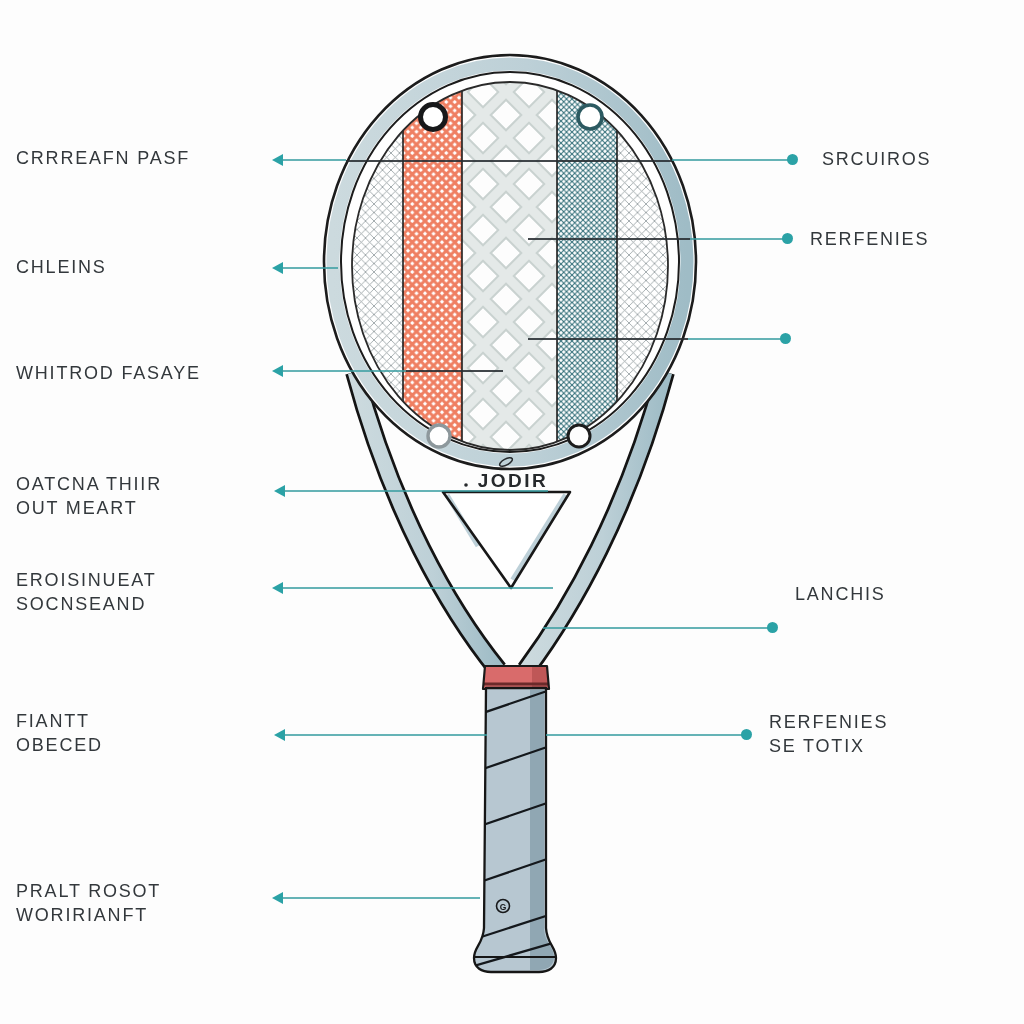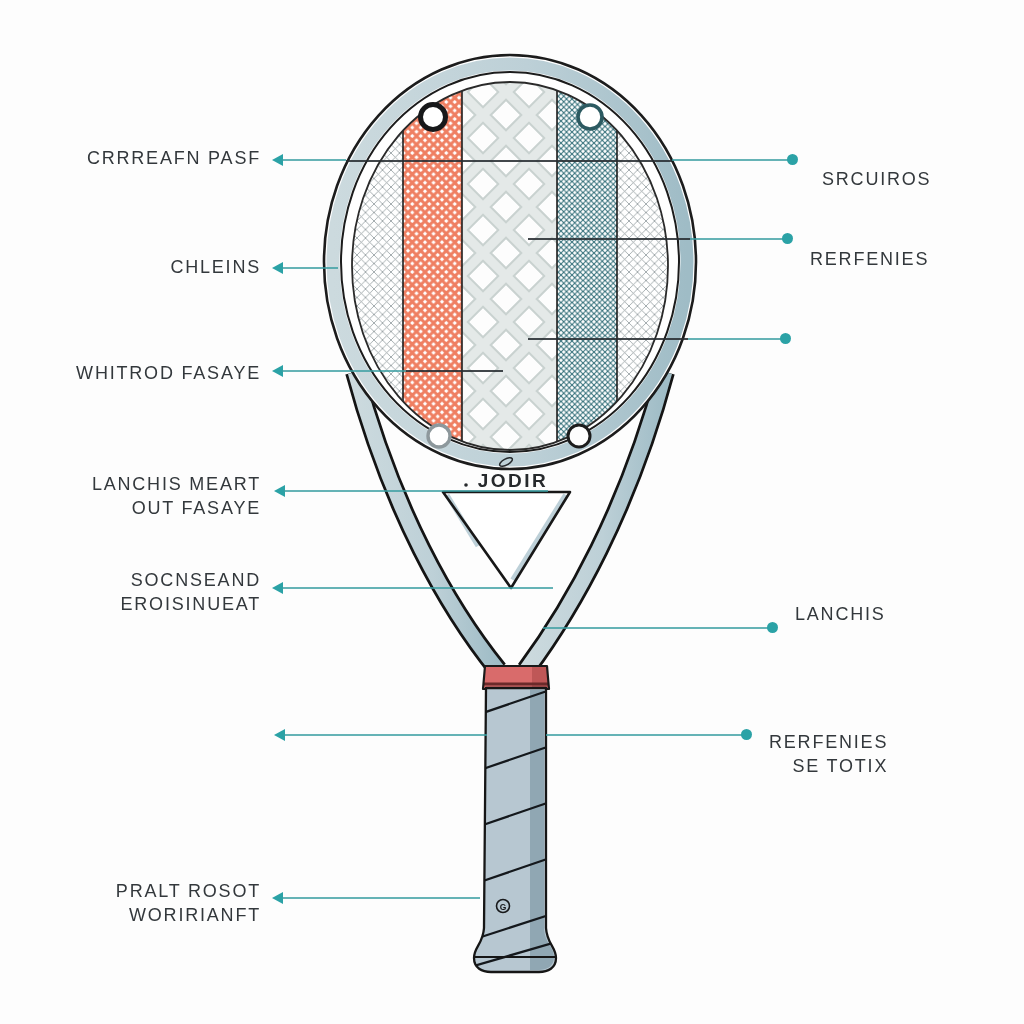--- a/index.html
+++ b/index.html
@@ -10,22 +10,22 @@
   svg{position:absolute;left:0;top:0;z-index:1;}
   .ln{position:absolute;height:2px;z-index:2;}
   .ln.teal{background:rgba(58,158,162,0.78);}
   .ln.dark{background:rgba(40,46,50,0.88);height:1.6px;}
   .arr{position:absolute;width:0;height:0;z-index:2;
        border-top:6px solid transparent;border-bottom:6px solid transparent;
        border-right:11px solid #2ba2a6;}
   .dot{position:absolute;width:11px;height:11px;border-radius:50%;background:#2ba2a6;z-index:2;}
   .lbl{position:absolute;z-index:3;color:#33383c;font-size:18px;line-height:24px;
        letter-spacing:1.8px;font-weight:500;white-space:nowrap;}
-  .lbl.left{text-align:right;width:245px;}
-  .lbl.right{text-align:right;margin-top:20px;}
+  .lbl.left{width:245px;}
+  .lbl.right{text-align:left;}
 </style>
 </head>
 <body>
 
 <div id="canvas">
 
   <svg width="1024" height="1024" viewBox="0 0 1024 1024">
     <defs>
       <linearGradient id="rim" x1="0" y1="0" x2="1" y2="0">
         <stop offset="0" stop-color="#ccdade"></stop>
@@ -164,28 +164,30 @@
   <div class="lbl left" style="left:16px;top:146px">
     <div>CRRREAFN PASF</div>
   </div>
   <div class="lbl left" style="left:16px;top:255px">
     <div>CHLEINS</div>
   </div>
   <div class="lbl left" style="left:16px;top:361px">
     <div>WHITROD FASAYE</div>
   </div>
   <div class="lbl left" style="left:16px;top:472px">
-    <div>LANCHIS MEART</div>
-    <div>OUT FASAYE</div>
+    <div>OATCNA THIIR</div>
+    <div>OUT MEART</div>
   </div>
   <div class="lbl left" style="left:16px;top:568px">
+    <div>EROISINUEAT</div>
     <div>SOCNSEAND</div>
-    <div>EROISINUEAT</div>
   </div>
   <div class="lbl left" style="left:16px;top:709px">
+    <div>FIANTT</div>
+    <div>OBECED</div>
   </div>
   <div class="lbl left" style="left:16px;top:879px">
     <div>PRALT ROSOT</div>
     <div>WORIRIANFT</div>
   </div>
 
   <div class="lbl right" style="left:822px;top:147px">
     <div>SRCUIROS</div>
   </div>
   <div class="lbl right" style="left:810px;top:227px">

